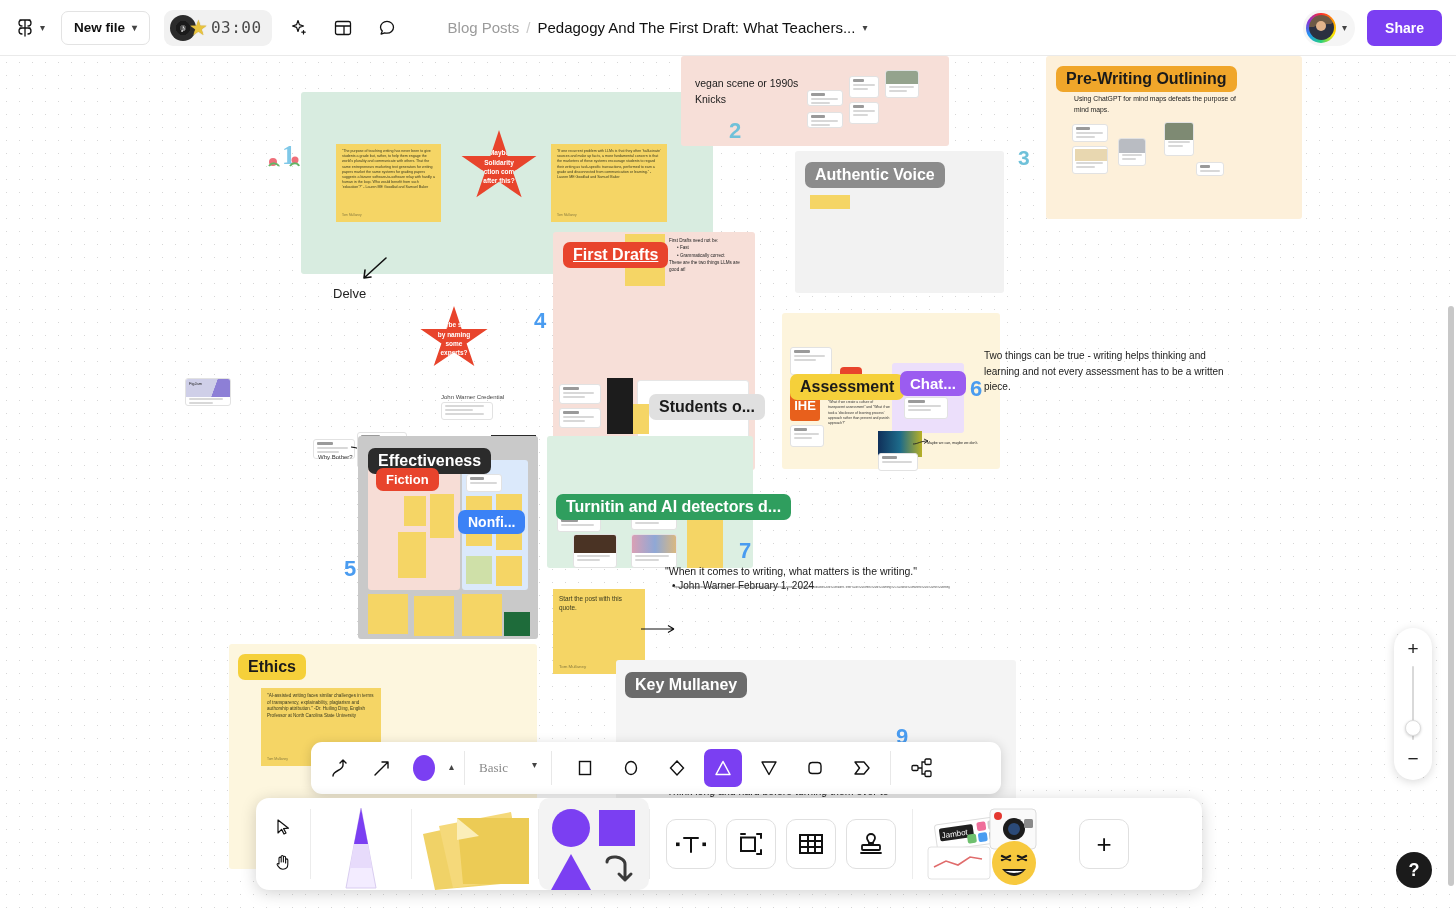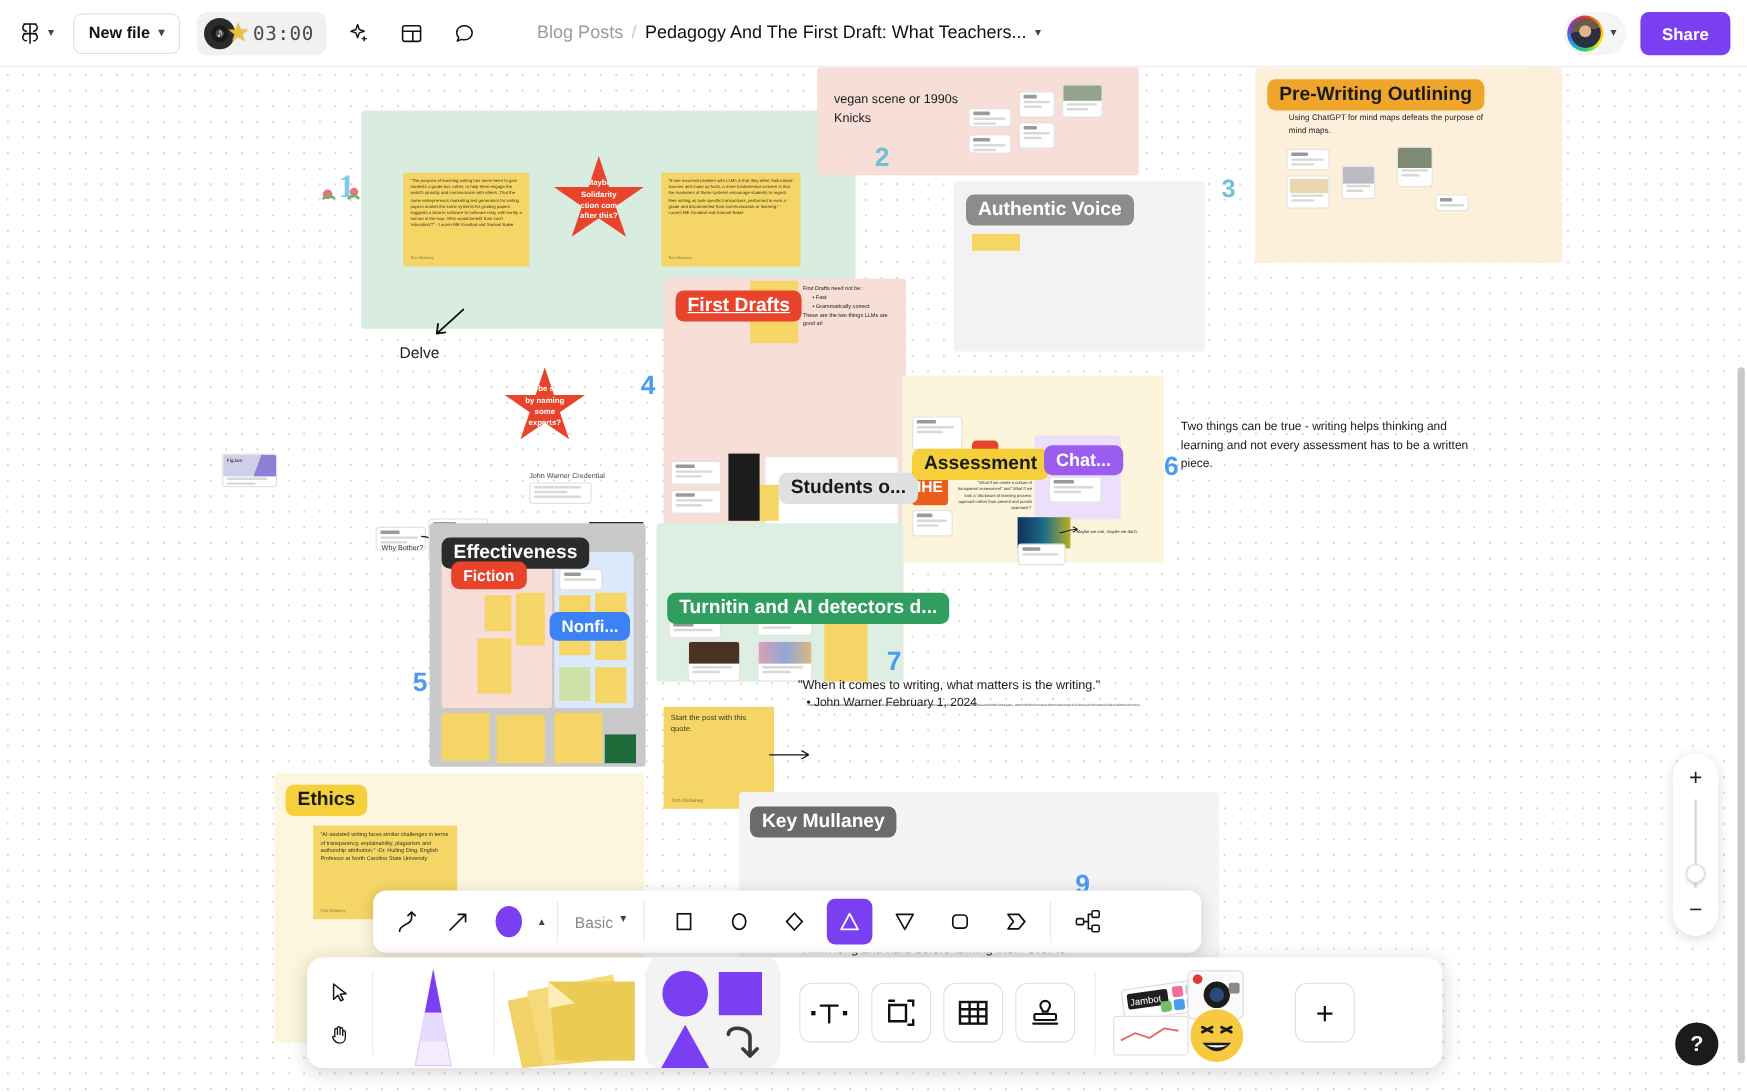--- a/index.html
+++ b/index.html
@@ -96,22 +96,22 @@
     position:absolute; left:311px; top:742px; height:52px; width:690px;
     background:#fff; border-radius:11px; box-shadow:0 2px 12px rgba(0,0,0,.16);
     display:flex; align-items:center; z-index:50;
   }
   .sb-group{ display:flex; align-items:center; height:100%; padding:0 10px; gap:4px;}
   .sb-div{ width:1px; height:34px; background:#e8e8e8; }
   .sb-btn{ width:38px; height:38px; border-radius:7px; display:flex; align-items:center;
     justify-content:center; cursor:pointer; color:#1a1a1a;}
   .sb-btn.on{ background:#7b3ff2; color:#fff; }
   .swatch{ width:22px; height:26px; border-radius:50%; background:#7b3ff2; cursor:pointer;}
-  .basic-dd{ display:flex; align-items:flex-start; gap:6px; font-size:13px; color:#8a8a8a;
-    padding:0 14px; cursor:pointer; }
+  .basic-dd{ display:flex; align-items:flex-start; gap:24px; font-size:13px; color:#8a8a8a;
+    padding:0 14px; cursor:pointer;font-family:Liberation Serif, serif; }
 
   
   .maintoolbar{
     position:absolute; left:256px; top:798px; width:946px; height:92px;
     background:#fff; border-radius:13px; box-shadow:0 3px 16px rgba(0,0,0,.18);
     display:flex; align-items:center; z-index:55;
   }
   .mt-div{ width:1px; height:70px; background:#ececec; }
   .mt-cursor{ width:54px; display:flex; flex-direction:column; align-items:center; gap:7px;}
   .mt-cbtn{ width:32px; height:28px; display:flex; align-items:center; justify-content:center;
@@ -367,21 +367,21 @@
     <div class="card" style="left:6px;top:176px;width:42px;height:20px;">
         <div class="ln hd"></div>
         <div class="ln m"></div>
         <div class="ln s"></div>
       </div>
     <div class="imgbox" style="left:54px;top:146px;width:26px;height:56px;background:#1c1c1c;"></div>
     <div style="position:absolute; left:6px; top:202px; width:130px; font-size:3.6px; color:#333; line-height:1.5;"></div>
   </div>
   <div class="num" style="left:534px; top:252px;">4</div>
 
-  <div class="sec" style="left:752px; top:257px; width:218px; height:156px;text-align:right;">
+  <div class="sec" style="left:782px; top:257px; width:218px; height:156px;">
     <div class="sec-body" style="background:#fdf4dc;"></div>
     <div class="sec-title" style="background:#f5d03a; color:#1a1a1a; top:61px; left:8px;">Assessment</div>
     <div style="position:absolute; left:58px; top:54px; width:22px; height:14px; background:#e8442c; border-radius:4px;"></div>
     <div class="card" style="left:8px;top:34px;width:42px;height:28px;">
         <div class="ln hd"></div>
         <div class="ln m"></div>
         <div class="ln s"></div>
       </div>
     <div style="position:absolute; left:8px; top:76px; width:30px; height:32px; background:#e8601c; border-radius:3px; display:flex; align-items:center; justify-content:center; color:#fff; font-weight:700; font-size:13px;">IHE</div>
     <div style="position:absolute; left:46px; top:72px; width:62px; font-size:3.4px; color:#333; line-height:1.5;">Professor of Practice at the Center for Learning &amp; Teaching at the American University in Cairo Dr. Maha Bali asked, "What if we create a culture of transparent assessment" and "What if we took a 'disclosure of learning process' approach rather than prevent and punish approach?"</div>

